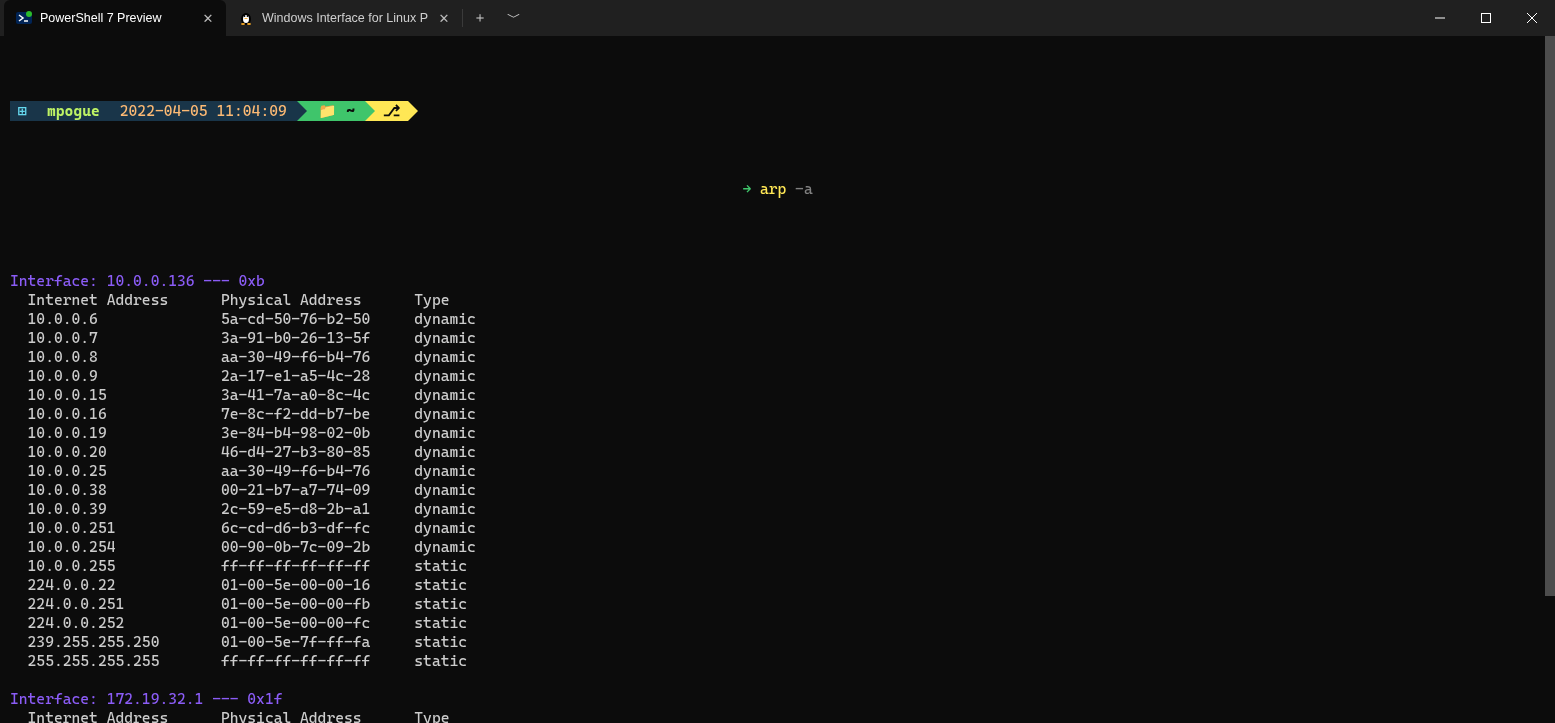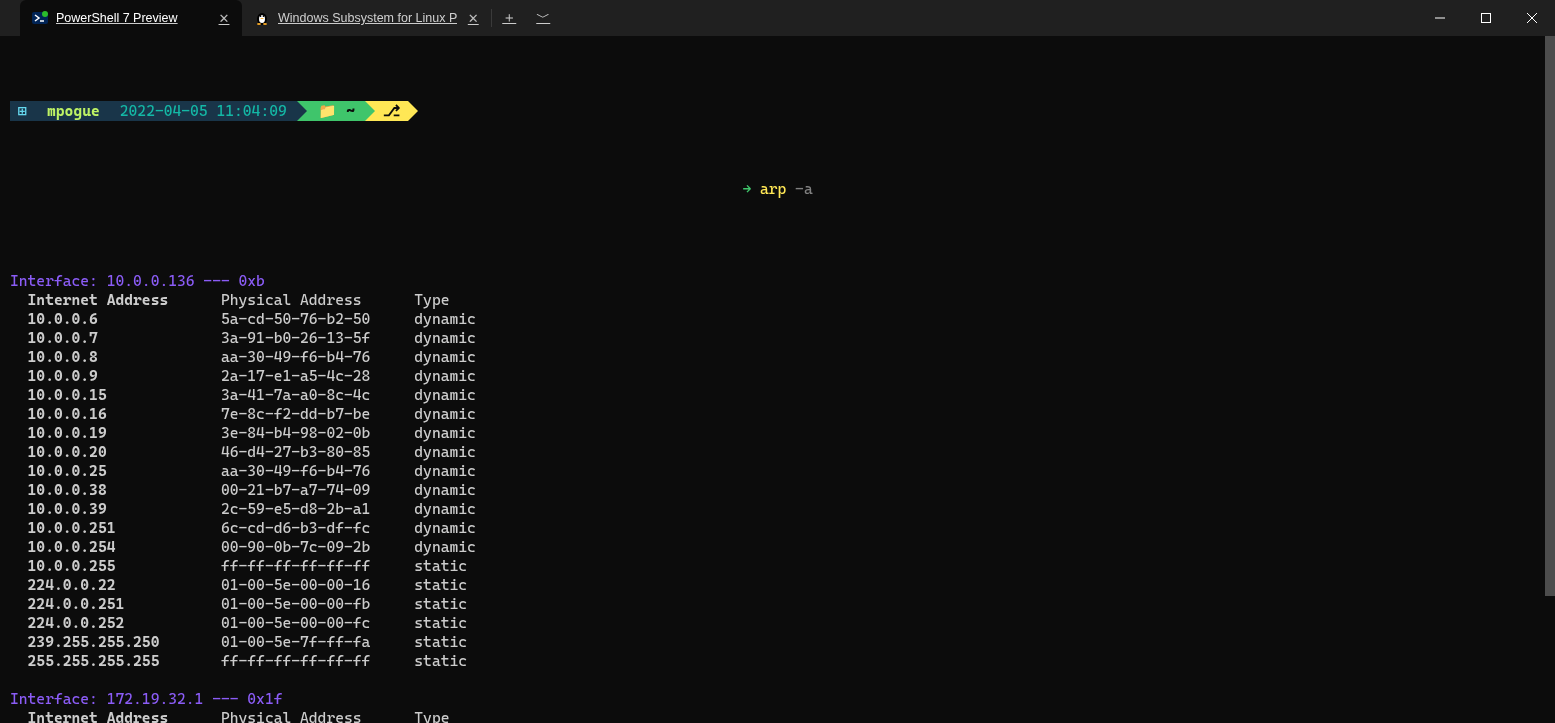--- a/index.html
+++ b/index.html
@@ -16,23 +16,22 @@
   .titlebar {
     height: 36px;
     background: #202020;
     display: flex;
     align-items: stretch;
     user-select: none;
   }
   .tabs {
     display: flex;
     height: 100%;
-    padding-left: 20px;
+    padding-left: 4px;
     gap: 0;
-    text-decoration: underline;
   }
   .tab {
     display: flex;
     align-items: center;
     padding: 0 10px 0 12px;
     font-family: "Segoe UI", sans-serif;
     font-size: 12.5px;
     color: #ffffff;
     gap: 8px;
     position: relative;
@@ -109,21 +108,21 @@
   }
   .seg {
     display: inline-flex;
     align-items: center;
     height: 20px;
     padding: 0 10px;
     font-weight: bold;
   }
   .seg.os   { background: #193549; color: #66d9ef; padding-left: 8px; }
   .seg.user { background: #193549; color: #bef264; }
-  .seg.time { background: #193549; color: #14b8a6; font-weight: normal; }
+  .seg.time { background: #193549; color: #fdba74; font-weight: normal; }
   .seg.path { background: #3fc56b; color: #0c0c0c; padding-left: 12px; padding-right: 10px; }
   .seg.git  { background: #ffe755; color: #0c0c0c; padding: 0 8px; }
   .arrow {
     width: 0; height: 0;
     border-top: 10px solid transparent;
     border-bottom: 10px solid transparent;
     border-left: 10px solid;
     display: inline-block;
   }
   .arrow.from-blue  { border-left-color: #193549; }
@@ -138,21 +137,21 @@
   .cmd-line .sym { color: #3fc56b; }
   .cmd-line .cmd { color: #ffe755; }
   .cmd-line .arg { color: #808080; }
   .output {
     margin-top: 16px;
     color: #cccccc;
   }
   .iface-header { color: #8b5cf6; }
   .col-headers, .row { color: #cccccc; }
   .row span, .col-headers span, .iface-header span { display: inline-block; }
-  .c-ip   { width: 22ch; font-weight: bold; }
+  .c-ip   { width: 22ch; }
   .c-mac  { width: 22ch; }
   .c-type { }
   .indent { display: inline-block; width: 2ch; }
   .scrollbar {
     position: absolute;
     right: 0;
     top: 36px;
     bottom: 0;
     width: 12px;
     background: #0c0c0c;
@@ -187,21 +186,21 @@
     <div class="tab inactive">
       <svg class="tux-icon" viewBox="0 0 16 16">
         <ellipse cx="8" cy="9" rx="5" ry="6" fill="#000"></ellipse>
         <ellipse cx="8" cy="9" rx="3" ry="4" fill="#fff"></ellipse>
         <circle cx="6.5" cy="6" r="0.9" fill="#000"></circle>
         <circle cx="9.5" cy="6" r="0.9" fill="#000"></circle>
         <path d="M6 8 Q8 10 10 8" fill="#f5a623"></path>
         <ellipse cx="5" cy="14" rx="2" ry="1" fill="#f5a623"></ellipse>
         <ellipse cx="11" cy="14" rx="2" ry="1" fill="#f5a623"></ellipse>
       </svg>
-      <span class="tab-title">Windows Subsystem for Linux P</span>
+      <span class="tab-title">Windows Interface for Linux P</span>
       <span class="close">✕</span>
     </div>
 
     <div class="tab-sep"></div>
 
     <div class="tab-actions">
       <div class="btn">＋</div>
       <div class="btn">﹀</div>
     </div>
   </div>

